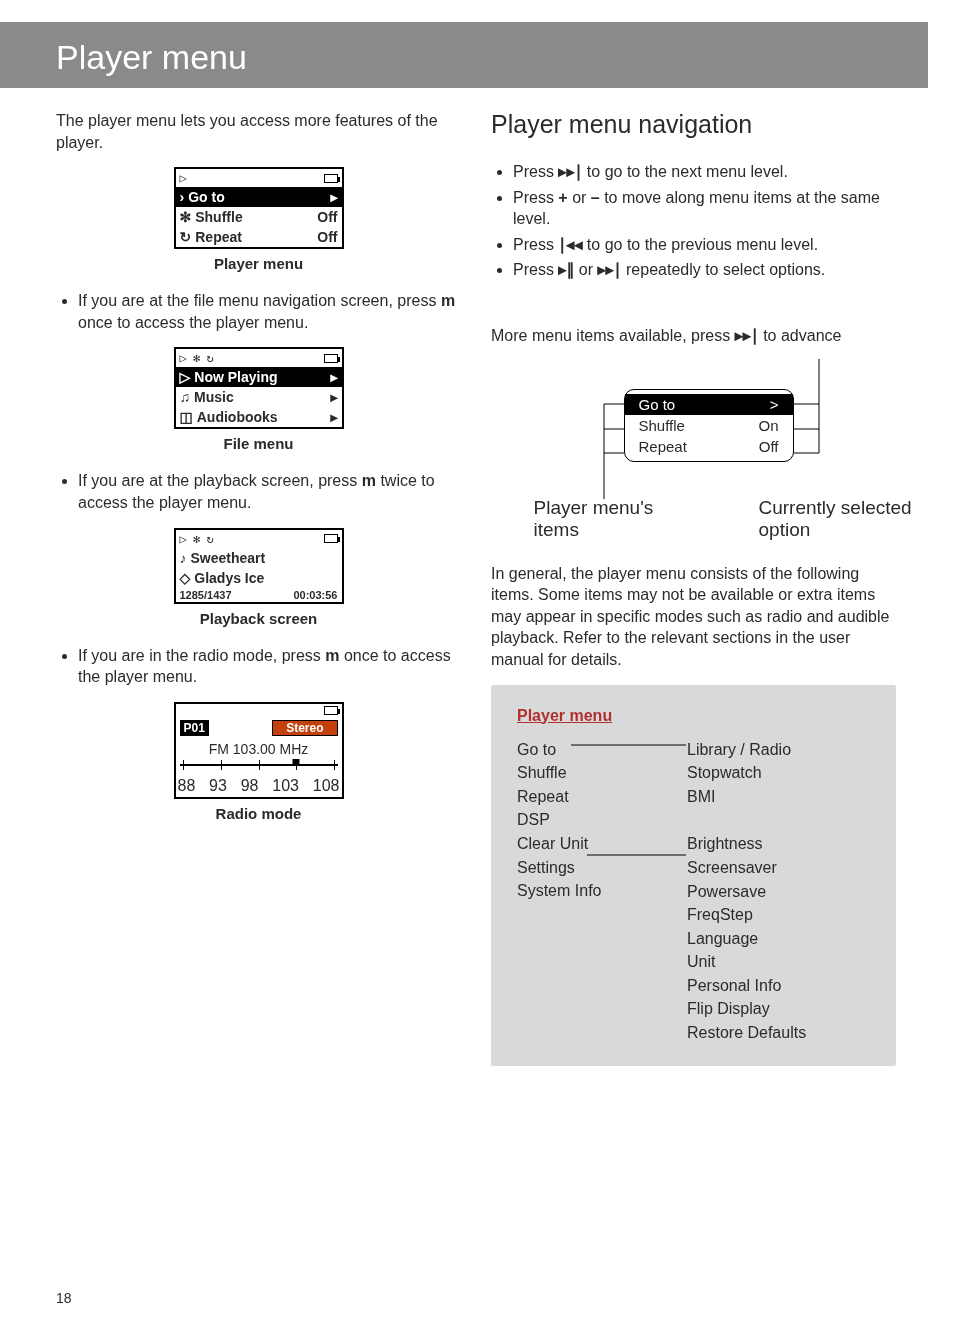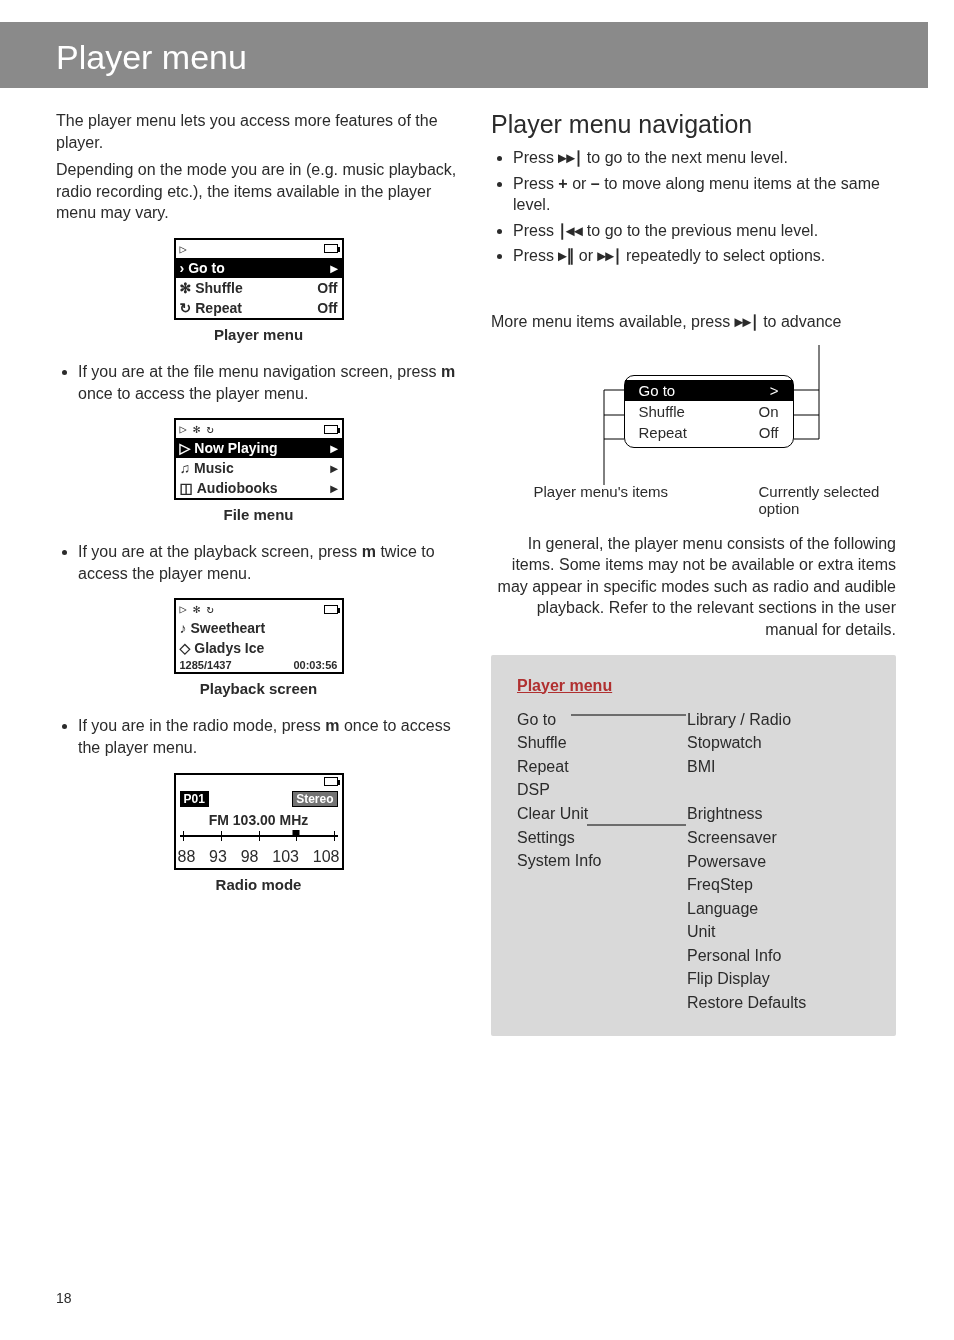--- a/index.html
+++ b/index.html
@@ -25,21 +25,21 @@
   .page {
     position: absolute;
     left: 56px; top: 110px;
     width: 860px;
     display: flex;
     gap: 30px;
   }
   .col { width: 405px; }
   .p  { font-size: 16px; line-height: 1.35; margin-bottom: 6px; }
   .b  { font-weight: 700; }
-  h2  { font-size: 25px; font-weight: 400; margin-bottom: 8px; }
+  h2  { font-size: 25px; font-weight: 400; margin-bottom: 22px; }
   ul.text { list-style: disc; padding-left: 22px; }
   ul.text li { font-size: 16px; line-height: 1.35; margin-bottom: 4px; }
   .glyph { font-weight: 700; }
   .caption { text-align: center; font-weight: 700; font-size: 15px; margin-top: 6px; }
   .fig-wrap { display:flex; flex-direction:column; align-items:center; margin: 14px 0 18px; }
 
   
   .lcd {
     width: 170px; border: 2px solid #000; background: #fff;
     font-family: Arial, sans-serif;
@@ -50,38 +50,38 @@
   .lcd .row .spacer { flex:1; }
   .lcd .row .val { font-weight:700; }
   .lcd .footer { display:flex; justify-content:space-between; padding: 1px 4px; font-size: 11px; font-weight:700; }
   .pix { font-family: "Lucida Console", monospace; letter-spacing: -0.5px; }
   .batt { display:inline-block; width:14px; height:9px; border:1px solid #000; position:relative; }
   .batt::after { content:""; position:absolute; right:-3px; top:2px; width:2px; height:5px; background:#000; }
   .ri { font-weight:700; }
 
   
   .radio .preset { display:inline-block; border:1px solid #000; padding:0 3px; font-weight:700; font-size:12px; background:#000; color:#fff; }
-  .radio .stereo { display:inline-block; border:1px solid #000; padding:0 3px; font-weight:700; font-size:12px; background:#737373; color:#fff; }
+  .radio .stereo { display:inline-block; border:1px solid #000; padding:0 13px; font-weight:700; font-size:12px; background:#c2410c; color:#fff; }
   .radio .line1 { display:flex; justify-content:space-between; align-items:center; padding:3px 4px; }
-  .radio .freq { text-align:center; font-weight:700; font-size:14px; padding:2px 0 0; }
+  .radio .freq { text-align:center; font-weight:400; font-size:14px; padding:2px 0 0; }
   .dial { position:relative; height:18px; margin:2px 4px 0; }
   .dial .bar { position:absolute; left:0; right:0; top:5px; height:2px; background:#000; }
   .dial .tick { position:absolute; top:1px; width:1px; height:10px; background:#000; }
   .dial .mark { position:absolute; top:0; width:7px; height:7px; background:#000; transform: translateX(-50%); }
   .dial-labels { display:flex; justify-content:space-between; font-size:16px; padding:0 2px 2px; }
 
   
   .wire { position:relative; width: 320px; height: 180px; margin: 12px auto 6px; }
   .wbox {
     position:absolute; left:90px; top:30px; width:170px; padding:4px 0;
     border:1px solid #000; border-radius:10px; background:#fff;
   }
   .wbox .wrow { display:flex; justify-content:space-between; padding:2px 14px; font-size:15px; }
   .wbox .wrow.sel { background:#000; color:#fff; }
-  .wire .lbl { position:absolute; font-size:15px; text-align:left; }
+  .wire .lbl { position:absolute; font-size:19px; text-align:left; }
   .wire svg { position:absolute; left:0; top:0; }
 
   
   .menubox {
     background:#d9d9d9; padding:22px 26px; border-radius:2px; margin-top:14px;
     font-size:16px;
   }
   .mb-title { color:#b03030; font-weight:700; text-decoration: underline; margin-bottom:14px; }
   .mb-cols { display:flex; gap:40px; }
   .mb-col { display:flex; flex-direction:column; gap:2px; }
@@ -96,21 +96,20 @@
 <body>
 
 <div class="hdr">
   <h1>Player menu</h1>
 </div>
 
 <div class="page">
 
   <div class="col">
     <p class="p">The player menu lets you access more features of the player.</p>
-    <p class="p">Depending on the mode you are in (e.g. music playback, radio recording etc.), the items available in the player menu may vary.</p>
 
     <div class="fig-wrap">
       <div class="lcd">
         <div class="status">
           <span class="pix">▷</span>
           <span class="batt"></span>
         </div>
         <div class="row sel">
           <span class="ri">›</span>
           <span>Go to</span>
@@ -279,21 +278,21 @@
         </div>
         <div class="wrow">
           <span>Repeat</span>
           <span>Off</span>
         </div>
       </div>
       <div class="lbl" style="left:0; top:138px; width:170px;">Player menu's items</div>
       <div class="lbl" style="left:225px; top:138px; width:160px;">Currently selected option</div>
     </div>
 
-    <p class="p" style="margin-top:8px;text-align:right;">In general, the player menu consists of the following items. Some items may not be available or extra items may appear in specific modes such as radio and audible playback. Refer to the relevant sections in the user manual for details.</p>
+    <p class="p" style="margin-top:24px;">In general, the player menu consists of the following items. Some items may not be available or extra items may appear in specific modes such as radio and audible playback. Refer to the relevant sections in the user manual for details.</p>
 
     <div class="menubox" style="position:relative;">
       <div class="mb-title">Player menu</div>
       <div class="mb-cols">
         <div class="mb-col" style="width:130px;">
           <div>Go to</div>
           <div>Shuffle</div>
           <div>Repeat</div>
           <div>DSP</div>
           <div>Clear Unit</div>

